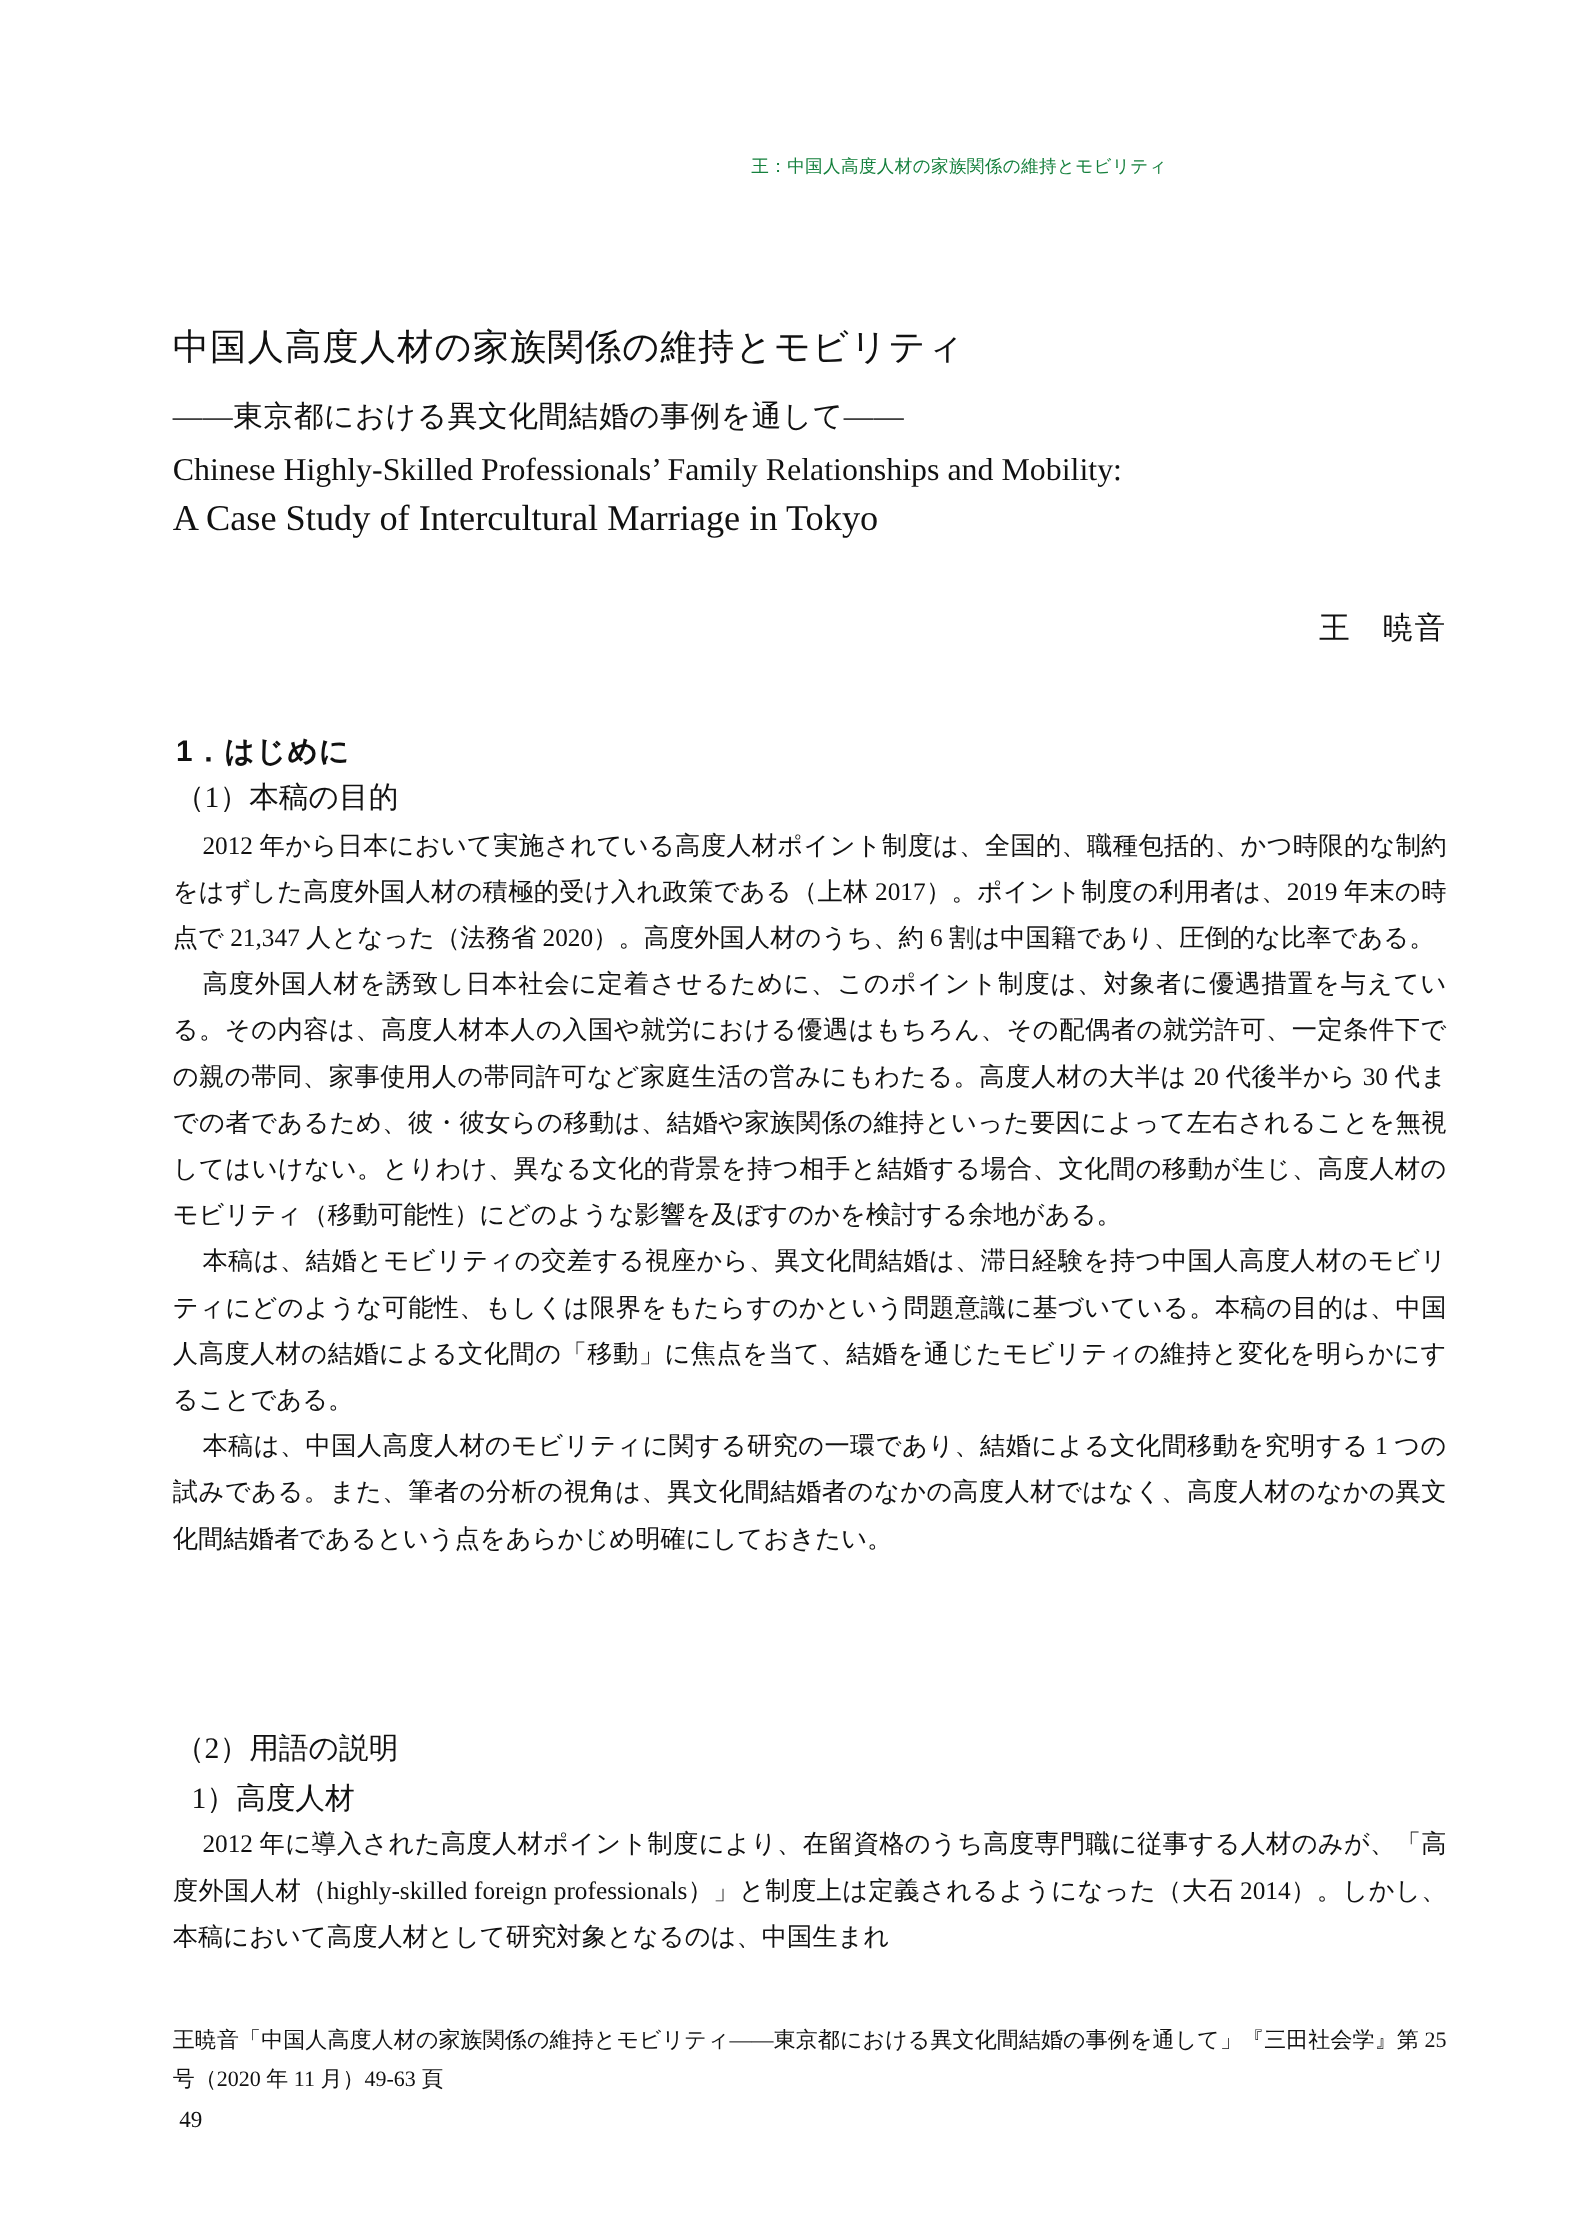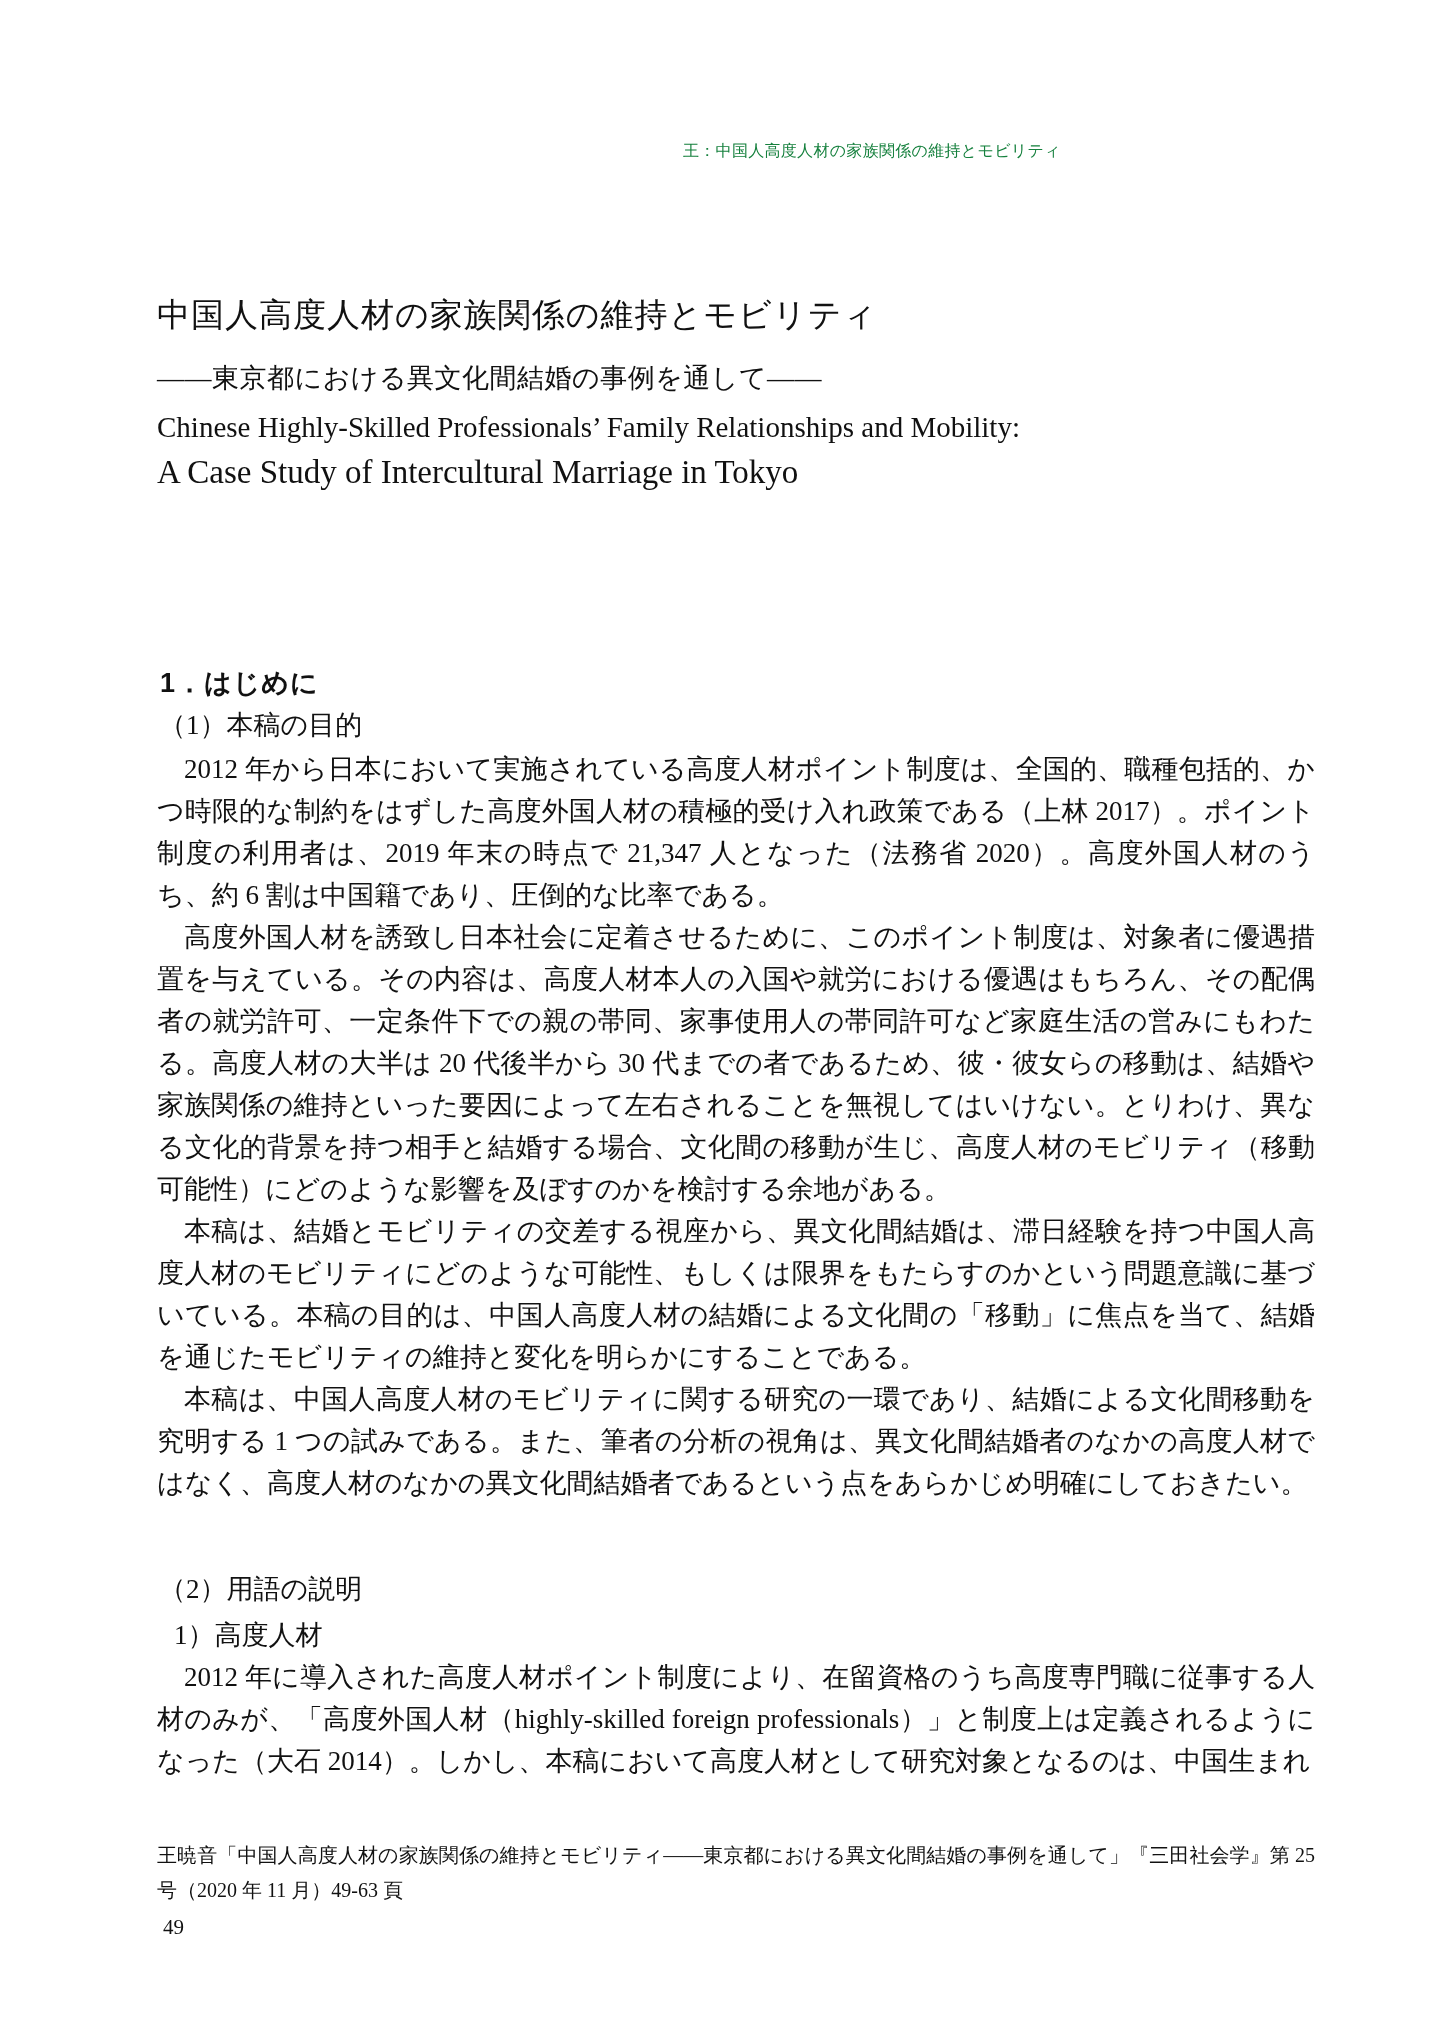--- a/index.html
+++ b/index.html
@@ -70,21 +70,21 @@
   .subsection-heading-1 {
     position: absolute;
     left: 159px;
     top: 707px;
     font-size: 27px;
   }
   .body-block {
     position: absolute;
     left: 157px;
     width: 1158px;
-    font-size: 27px;
+    font-size: 23px;
     line-height: 42px;
     text-align: justify;
   }
   .body-block-1 { top: 748px; }
   .body-block-2 { top: 1656px; }
   .body-block p {
     margin: 0;
     padding: 0;
     text-indent: 27px;
   }
@@ -127,20 +127,21 @@
   <div class="running-header">王：中国人高度人材の家族関係の維持とモビリティ</div>
 
   <div class="title-block title-ja">中国人高度人材の家族関係の維持とモビリティ</div>
 
   <div class="title-block subtitle-ja">――東京都における異文化間結婚の事例を通して――</div>
 
   <div class="title-block title-en-1">Chinese Highly-Skilled Professionals’ Family Relationships and Mobility:</div>
 
   <div class="title-block title-en-2">A Case Study of Intercultural Marriage in Tokyo</div>
 
+  <div class="author-line">王　暁音</div>
 
   <div class="section-heading">1．はじめに</div>
 
   <div class="subsection-heading-1">（1）本稿の目的</div>
 
   <div class="body-block body-block-1">
     <p>2012 年から日本において実施されている高度人材ポイント制度は、全国的、職種包括的、かつ時限的な制約をはずした高度外国人材の積極的受け入れ政策である（上林 2017）。ポイント制度の利用者は、2019 年末の時点で 21,347 人となった（法務省 2020）。高度外国人材のうち、約 6 割は中国籍であり、圧倒的な比率である。</p>
     <p>高度外国人材を誘致し日本社会に定着させるために、このポイント制度は、対象者に優遇措置を与えている。その内容は、高度人材本人の入国や就労における優遇はもちろん、その配偶者の就労許可、一定条件下での親の帯同、家事使用人の帯同許可など家庭生活の営みにもわたる。高度人材の大半は 20 代後半から 30 代までの者であるため、彼・彼女らの移動は、結婚や家族関係の維持といった要因によって左右されることを無視してはいけない。とりわけ、異なる文化的背景を持つ相手と結婚する場合、文化間の移動が生じ、高度人材のモビリティ（移動可能性）にどのような影響を及ぼすのかを検討する余地がある。</p>
     <p>本稿は、結婚とモビリティの交差する視座から、異文化間結婚は、滞日経験を持つ中国人高度人材のモビリティにどのような可能性、もしくは限界をもたらすのかという問題意識に基づいている。本稿の目的は、中国人高度人材の結婚による文化間の「移動」に焦点を当て、結婚を通じたモビリティの維持と変化を明らかにすることである。</p>
     <p>本稿は、中国人高度人材のモビリティに関する研究の一環であり、結婚による文化間移動を究明する 1 つの試みである。また、筆者の分析の視角は、異文化間結婚者のなかの高度人材ではなく、高度人材のなかの異文化間結婚者であるという点をあらかじめ明確にしておきたい。</p>

